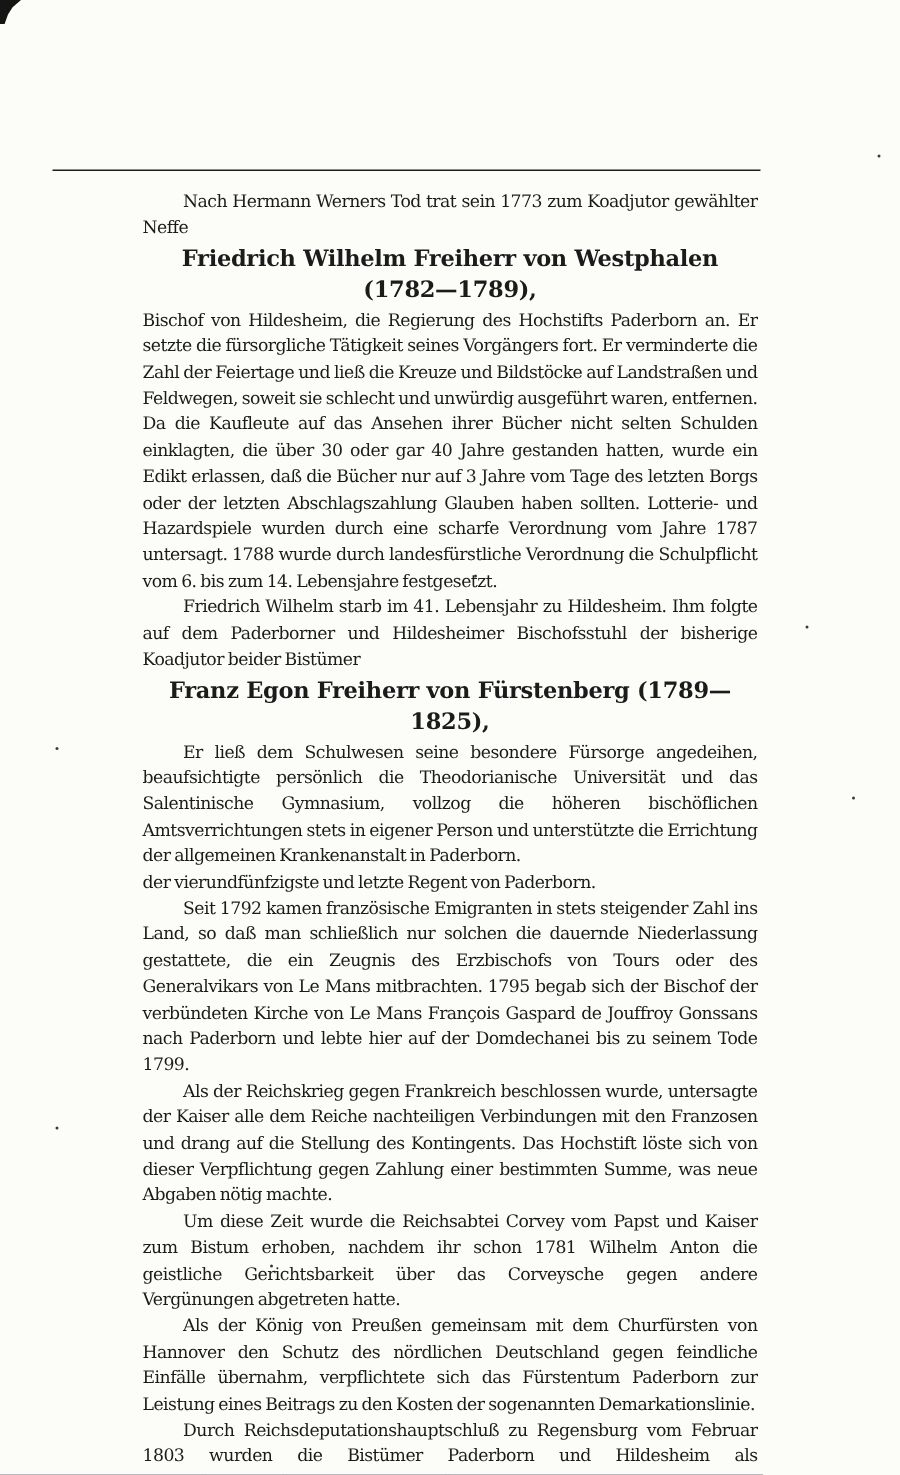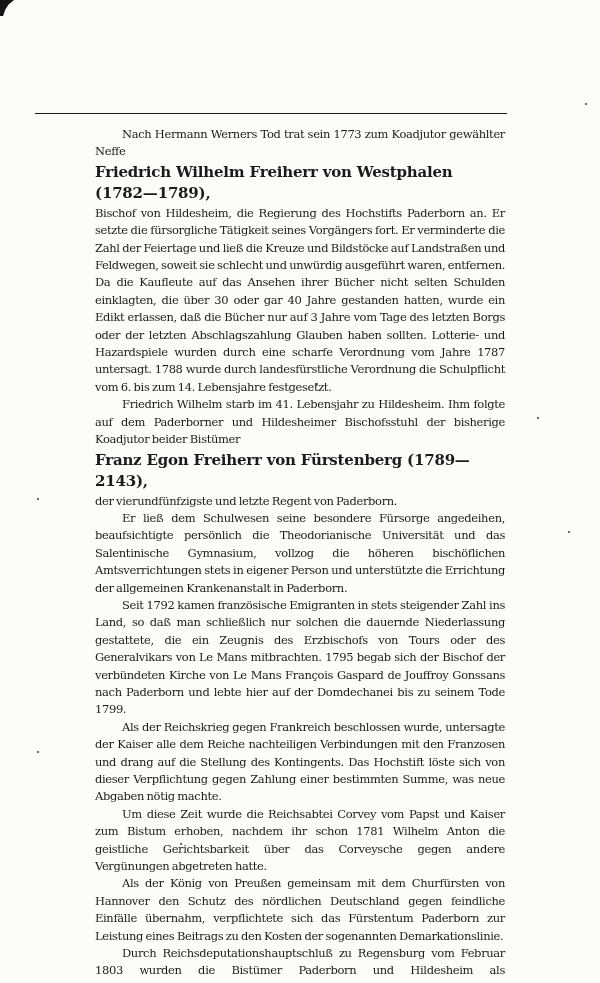--- a/index.html
+++ b/index.html
@@ -24,21 +24,21 @@
     background:#1b1b1b;
   }
   .textblock { position:absolute; top:126px; left:95px; width:410px; }
   .para {
     font-size:11.5px; font-weight:normal; line-height:17.4px;
     text-align:justify; letter-spacing:-0.35px; word-spacing:-0.8px;
     margin:0; hyphens:none;
   }
   .para.indent { text-indent:27px; }
   .p-heading {
-    font-size:15px; font-weight:bold; text-align:left;
+    font-size:15px; font-weight:bold; text-align:center;
     line-height:21px; margin:1px 0; letter-spacing:-0.2px;
   }
   .speck {
     position:absolute; width:2px; height:2px;
     background:#3a3a3a; border-radius:50%;
   }
 </style>
 </head>
 <body>
 
@@ -46,23 +46,23 @@
 
   <div class="corner-smudge"></div>
 
   <div class="header-rule"></div>
 
   <main class="textblock">
     <p class="para indent">Nach Hermann Werners Tod trat sein 1773 zum Koadjutor gewählter Neffe</p>
     <h2 class="p-heading">Friedrich Wilhelm Freiherr von Westphalen (1782—1789),</h2>
     <p class="para">Bischof von Hildesheim, die Regierung des Hochstifts Paderborn an. Er setzte die fürsorgliche Tätigkeit seines Vorgängers fort. Er verminderte die Zahl der Feiertage und ließ die Kreuze und Bildstöcke auf Landstraßen und Feldwegen, soweit sie schlecht und unwürdig ausgeführt waren, entfernen. Da die Kaufleute auf das Ansehen ihrer Bücher nicht selten Schulden einklagten, die über 30 oder gar 40 Jahre gestanden hatten, wurde ein Edikt erlassen, daß die Bücher nur auf 3 Jahre vom Tage des letzten Borgs oder der letzten Abschlagszahlung Glauben haben sollten. Lotterie- und Hazardspiele wurden durch eine scharfe Verordnung vom Jahre 1787 untersagt. 1788 wurde durch landesfürstliche Verordnung die Schulpflicht vom 6. bis zum 14. Lebensjahre festgesetzt.</p>
     <p class="para indent">Friedrich Wilhelm starb im 41. Lebensjahr zu Hildesheim. Ihm folgte auf dem Paderborner und Hildesheimer Bischofsstuhl der bisherige Koadjutor beider Bistümer</p>
-    <h2 class="p-heading">Franz Egon Freiherr von Fürstenberg (1789—2143),</h2>
+    <h2 class="p-heading">Franz Egon Freiherr von Fürstenberg (1789—1825),</h2>
+    <p class="para indent">Er ließ dem Schulwesen seine besondere Fürsorge angedeihen, beaufsichtigte persönlich die Theodorianische Universität und das Salentinische Gymnasium, vollzog die höheren bischöflichen Amtsverrichtungen stets in eigener Person und unterstützte die Errichtung der allgemeinen Krankenanstalt in Paderborn.</p>
     <p class="para">der vierundfünfzigste und letzte Regent von Paderborn.</p>
-    <p class="para indent">Er ließ dem Schulwesen seine besondere Fürsorge angedeihen, beaufsichtigte persönlich die Theodorianische Universität und das Salentinische Gymnasium, vollzog die höheren bischöflichen Amtsverrichtungen stets in eigener Person und unterstützte die Errichtung der allgemeinen Krankenanstalt in Paderborn.</p>
     <p class="para indent">Seit 1792 kamen französische Emigranten in stets steigender Zahl ins Land, so daß man schließlich nur solchen die dauernde Niederlassung gestattete, die ein Zeugnis des Erzbischofs von Tours oder des Generalvikars von Le Mans mitbrachten. 1795 begab sich der Bischof der verbündeten Kirche von Le Mans François Gaspard de Jouffroy Gonssans nach Paderborn und lebte hier auf der Domdechanei bis zu seinem Tode 1799.</p>
     <p class="para indent">Als der Reichskrieg gegen Frankreich beschlossen wurde, untersagte der Kaiser alle dem Reiche nachteiligen Verbindungen mit den Franzosen und drang auf die Stellung des Kontingents. Das Hochstift löste sich von dieser Verpflichtung gegen Zahlung einer bestimmten Summe, was neue Abgaben nötig machte.</p>
     <p class="para indent">Um diese Zeit wurde die Reichsabtei Corvey vom Papst und Kaiser zum Bistum erhoben, nachdem ihr schon 1781 Wilhelm Anton die geistliche Gerichtsbarkeit über das Corveysche gegen andere Vergünungen abgetreten hatte.</p>
     <p class="para indent">Als der König von Preußen gemeinsam mit dem Churfürsten von Hannover den Schutz des nördlichen Deutschland gegen feindliche Einfälle übernahm, verpflichtete sich das Fürstentum Paderborn zur Leistung eines Beitrags zu den Kosten der sogenannten Demarkationslinie.</p>
     <p class="para indent">Durch Reichsdeputationshauptschluß zu Regensburg vom Februar 1803 wurden die Bistümer Paderborn und Hildesheim als Entschädigungsländer an Preußen überwiesen. Preußen hatte schon im Juni 1802 von Paderborn Besitz ergriffen, die Landesstandschaft suspendiert, die Vorbereitungen für die Aufhebung der Stifter und Klöster getroffen und an Stelle der alten politischen Einteilung</p>
   </main>
 
   <span class="speck" style="left:585px; top:103px;"></span>
   <span class="speck" style="left:316px; top:383px;"></span>
   <span class="speck" style="left:537px; top:417px;"></span>

